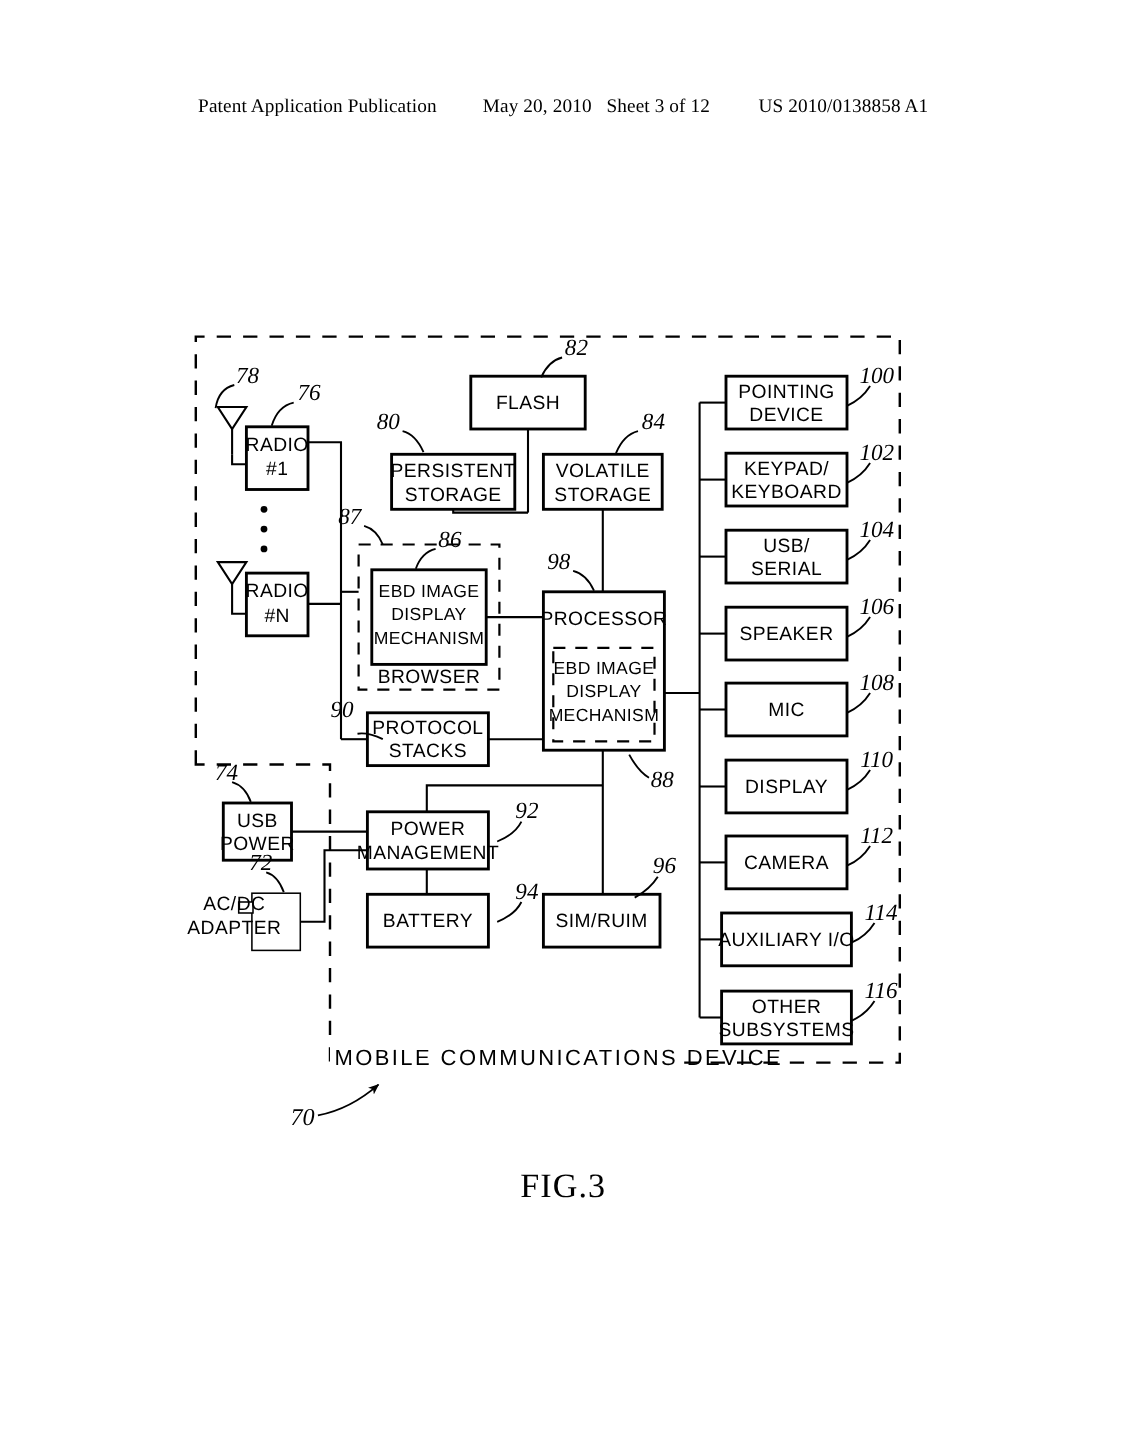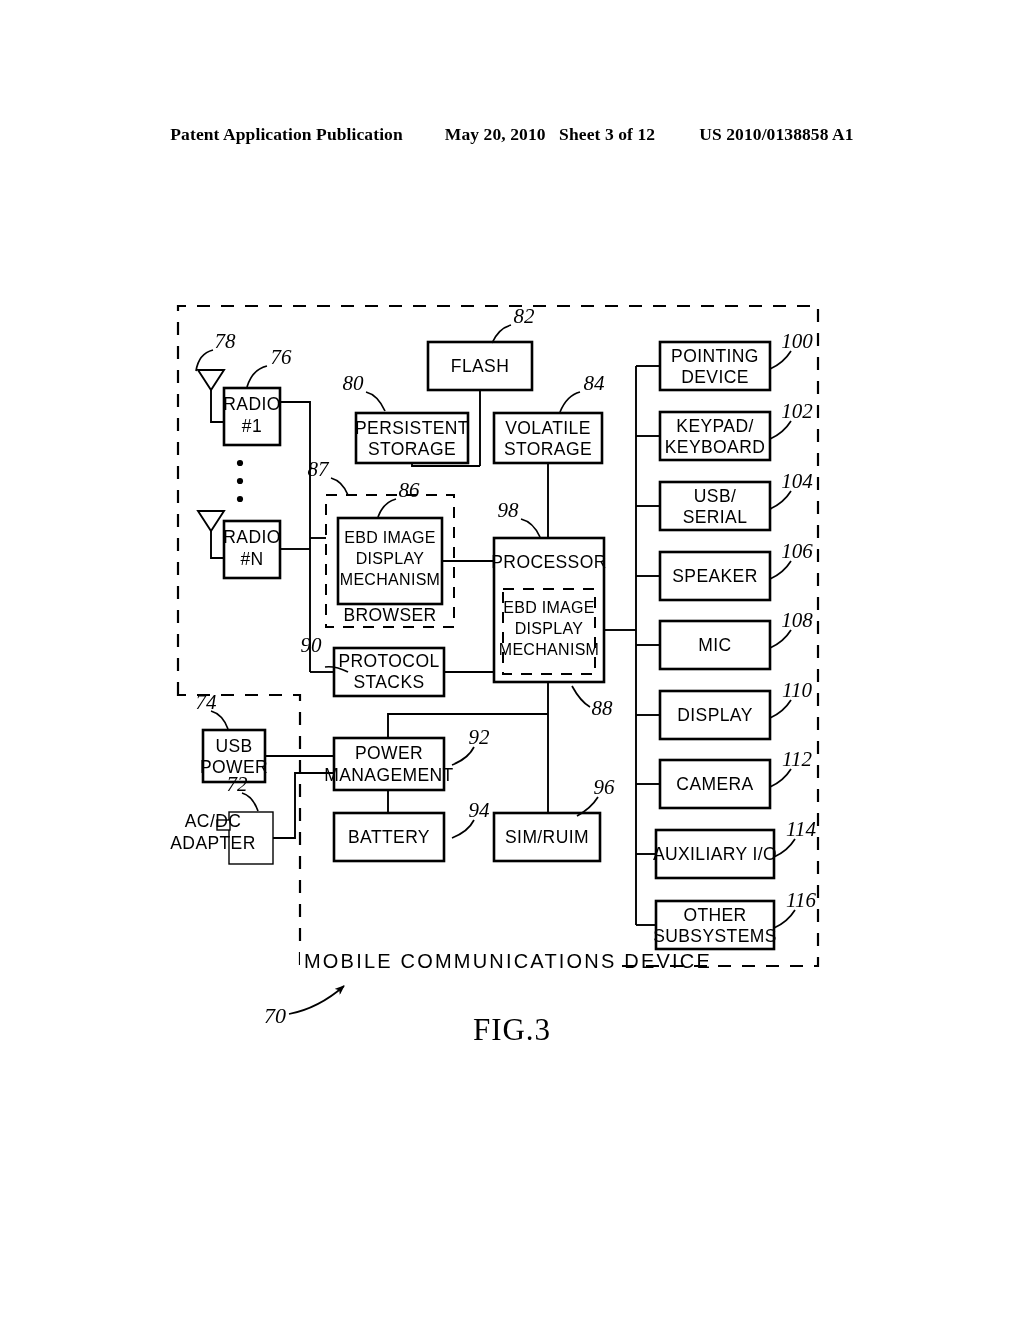--- a/index.html
+++ b/index.html
@@ -3,35 +3,35 @@
 <meta charset="utf-8">
 <style>
   html,body{margin:0;padding:0;background:#fff;}
   body{width:1024px;height:1320px;position:relative;
        font-family:"Liberation Sans",sans-serif;color:#000;
        -webkit-font-smoothing:none;}
 
   
   #pub-header{position:absolute;left:0;top:86px;width:1024px;
       display:flex;justify-content:center;align-items:baseline;
-      font-family:"Liberation Serif",serif;font-weight:bold;font-size:17.5px;
+      font-family:"Liberation Serif",serif;font-weight:normal;font-size:17.5px;
       letter-spacing:.1px;white-space:nowrap;}
   #pub-header .seg{display:inline-block;}
   #pub-header .gap1{width:42px;}
   #pub-header .gap2{width:44px;}
-  #pub-header .mid{display:inline-block;margin-top:38px;}
+  #pub-header .mid{display:inline-block;}
   #pub-header .mid span{margin-right:9px;}
   #pub-header .mid span:last-child{margin-right:0;}
 
   
   #figure{position:absolute;left:0;top:0;width:1024px;height:1320px;}
   #figure svg{position:absolute;left:0;top:0;}
 
   
-  #fig-caption{position:absolute;left:0;top:1012px;width:1024px;text-align:center;
+  #fig-caption{position:absolute;left:0;top:1060px;width:1024px;text-align:center;
       font-family:"Liberation Serif",serif;font-size:31px;letter-spacing:1px;}
 </style>
 </head>
 <body>
 
 <div id="pub-header">
   <span class="seg">Patent Application Publication</span>
   <span class="gap1"></span>
   <span class="mid">
     <span>May 20, 2010</span>

